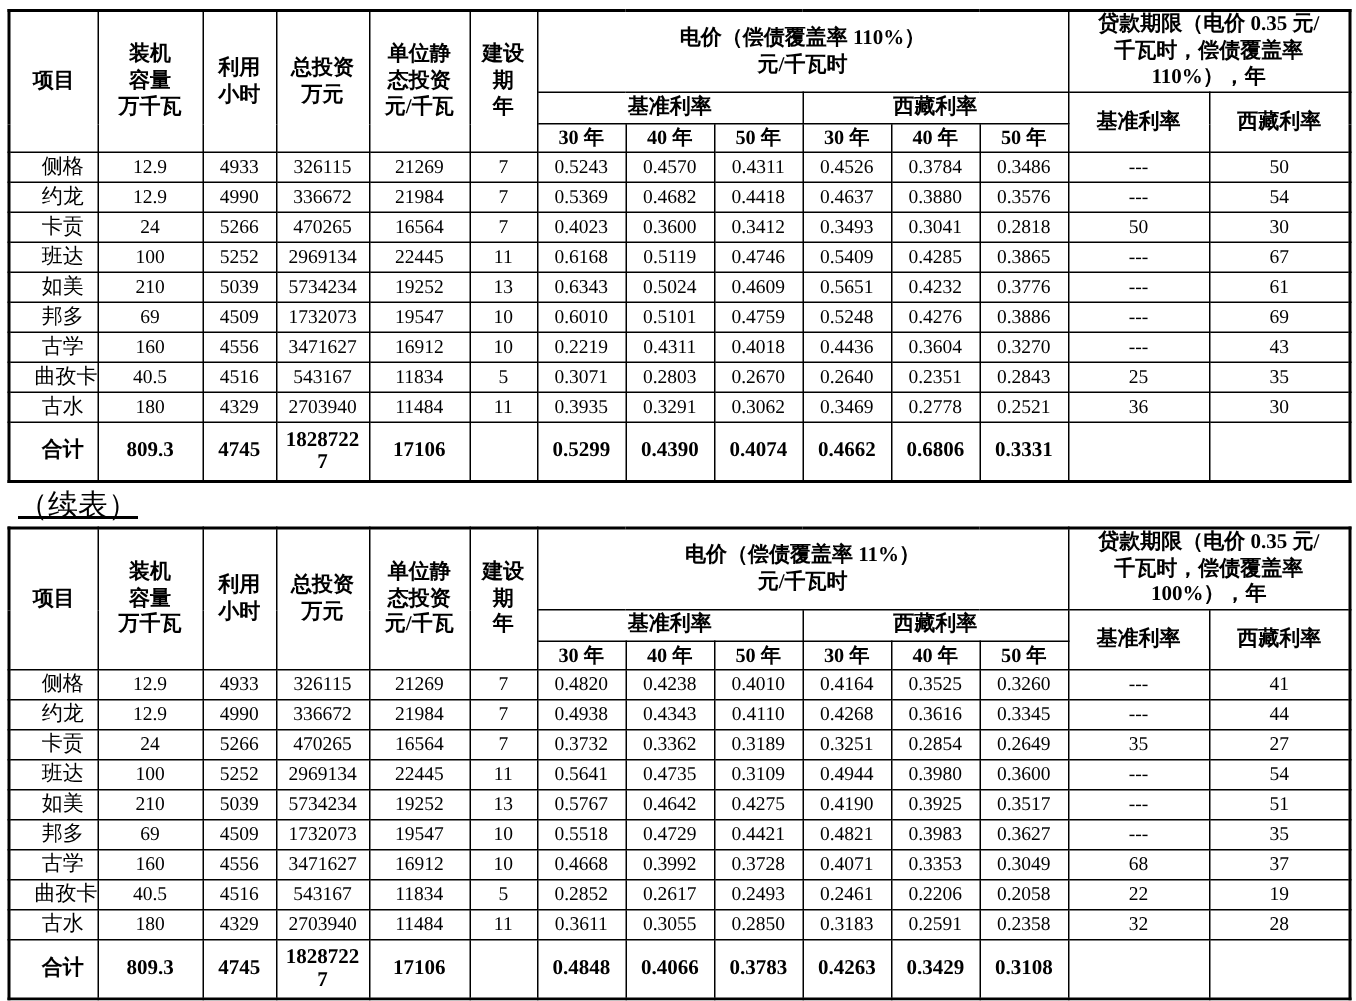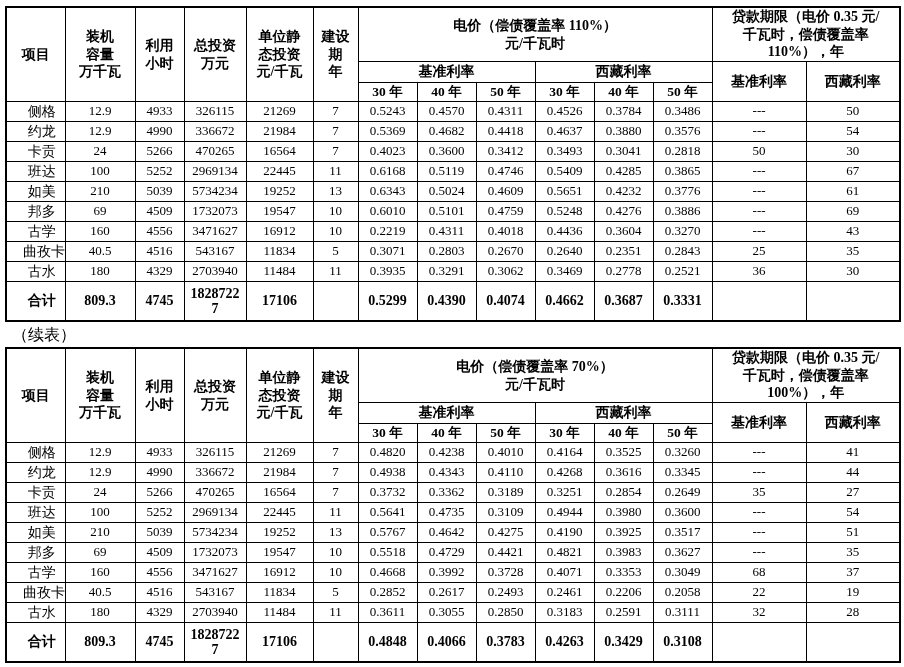--- a/index.html
+++ b/index.html
@@ -42,23 +42,24 @@
     word-break: break-all;
   }
   .tbl tbody td.proj { font-size: 14px; word-break: keep-all; padding-left: 16px; }
   .tbl tbody tr.total td {
     font-weight: bold;
     font-size: 14px;
     height: 38px;
   }
 
   .continued {
-    font-size: 16px;
+    font-size: 20px;
     line-height: 1;
     margin: 5px 0 4px 7px;
+    text-decoration: underline;
   }
 </style>
 </head>
 <body>
 
 <div class="page">
 
   <table class="tbl">
     <colgroup>
       <col style="width:59px">
@@ -262,21 +263,21 @@
           <td class="proj">合计</td>
           <td>809.3</td>
           <td>4745</td>
           <td>18287227</td>
           <td>17106</td>
           <td></td>
           <td>0.5299</td>
           <td>0.4390</td>
           <td>0.4074</td>
           <td>0.4662</td>
-          <td>0.3687</td>
+          <td>0.6806</td>
           <td>0.3331</td>
           <td></td>
           <td></td>
         </tr>
       </tbody>
   </table>
 
   <div class="continued">（续表）</div>
 
   <table class="tbl">
@@ -305,21 +306,21 @@
         <th rowspan="3">利用
 小时</th>
         <th rowspan="3">总投资
 万元</th>
         <th rowspan="3">单位静
 态投资
 元/千瓦</th>
         <th rowspan="3">建设
 期
 年</th>
-        <th colspan="6">电价（偿债覆盖率 70%）
+        <th colspan="6">电价（偿债覆盖率 11%）
 元/千瓦时</th>
         <th colspan="2">贷款期限（电价 0.35 元/
 千瓦时，偿债覆盖率
 100%），年</th>
       </tr>
       <tr class="h2">
         <th colspan="3">基准利率</th>
         <th colspan="3">西藏利率</th>
         <th rowspan="2">基准利率</th>
         <th rowspan="2">西藏利率</th>
@@ -467,21 +468,21 @@
           <td>180</td>
           <td>4329</td>
           <td>2703940</td>
           <td>11484</td>
           <td>11</td>
           <td>0.3611</td>
           <td>0.3055</td>
           <td>0.2850</td>
           <td>0.3183</td>
           <td>0.2591</td>
-          <td>0.3111</td>
+          <td>0.2358</td>
           <td>32</td>
           <td>28</td>
         </tr>
         <tr class="total">
           <td class="proj">合计</td>
           <td>809.3</td>
           <td>4745</td>
           <td>18287227</td>
           <td>17106</td>
           <td></td>

